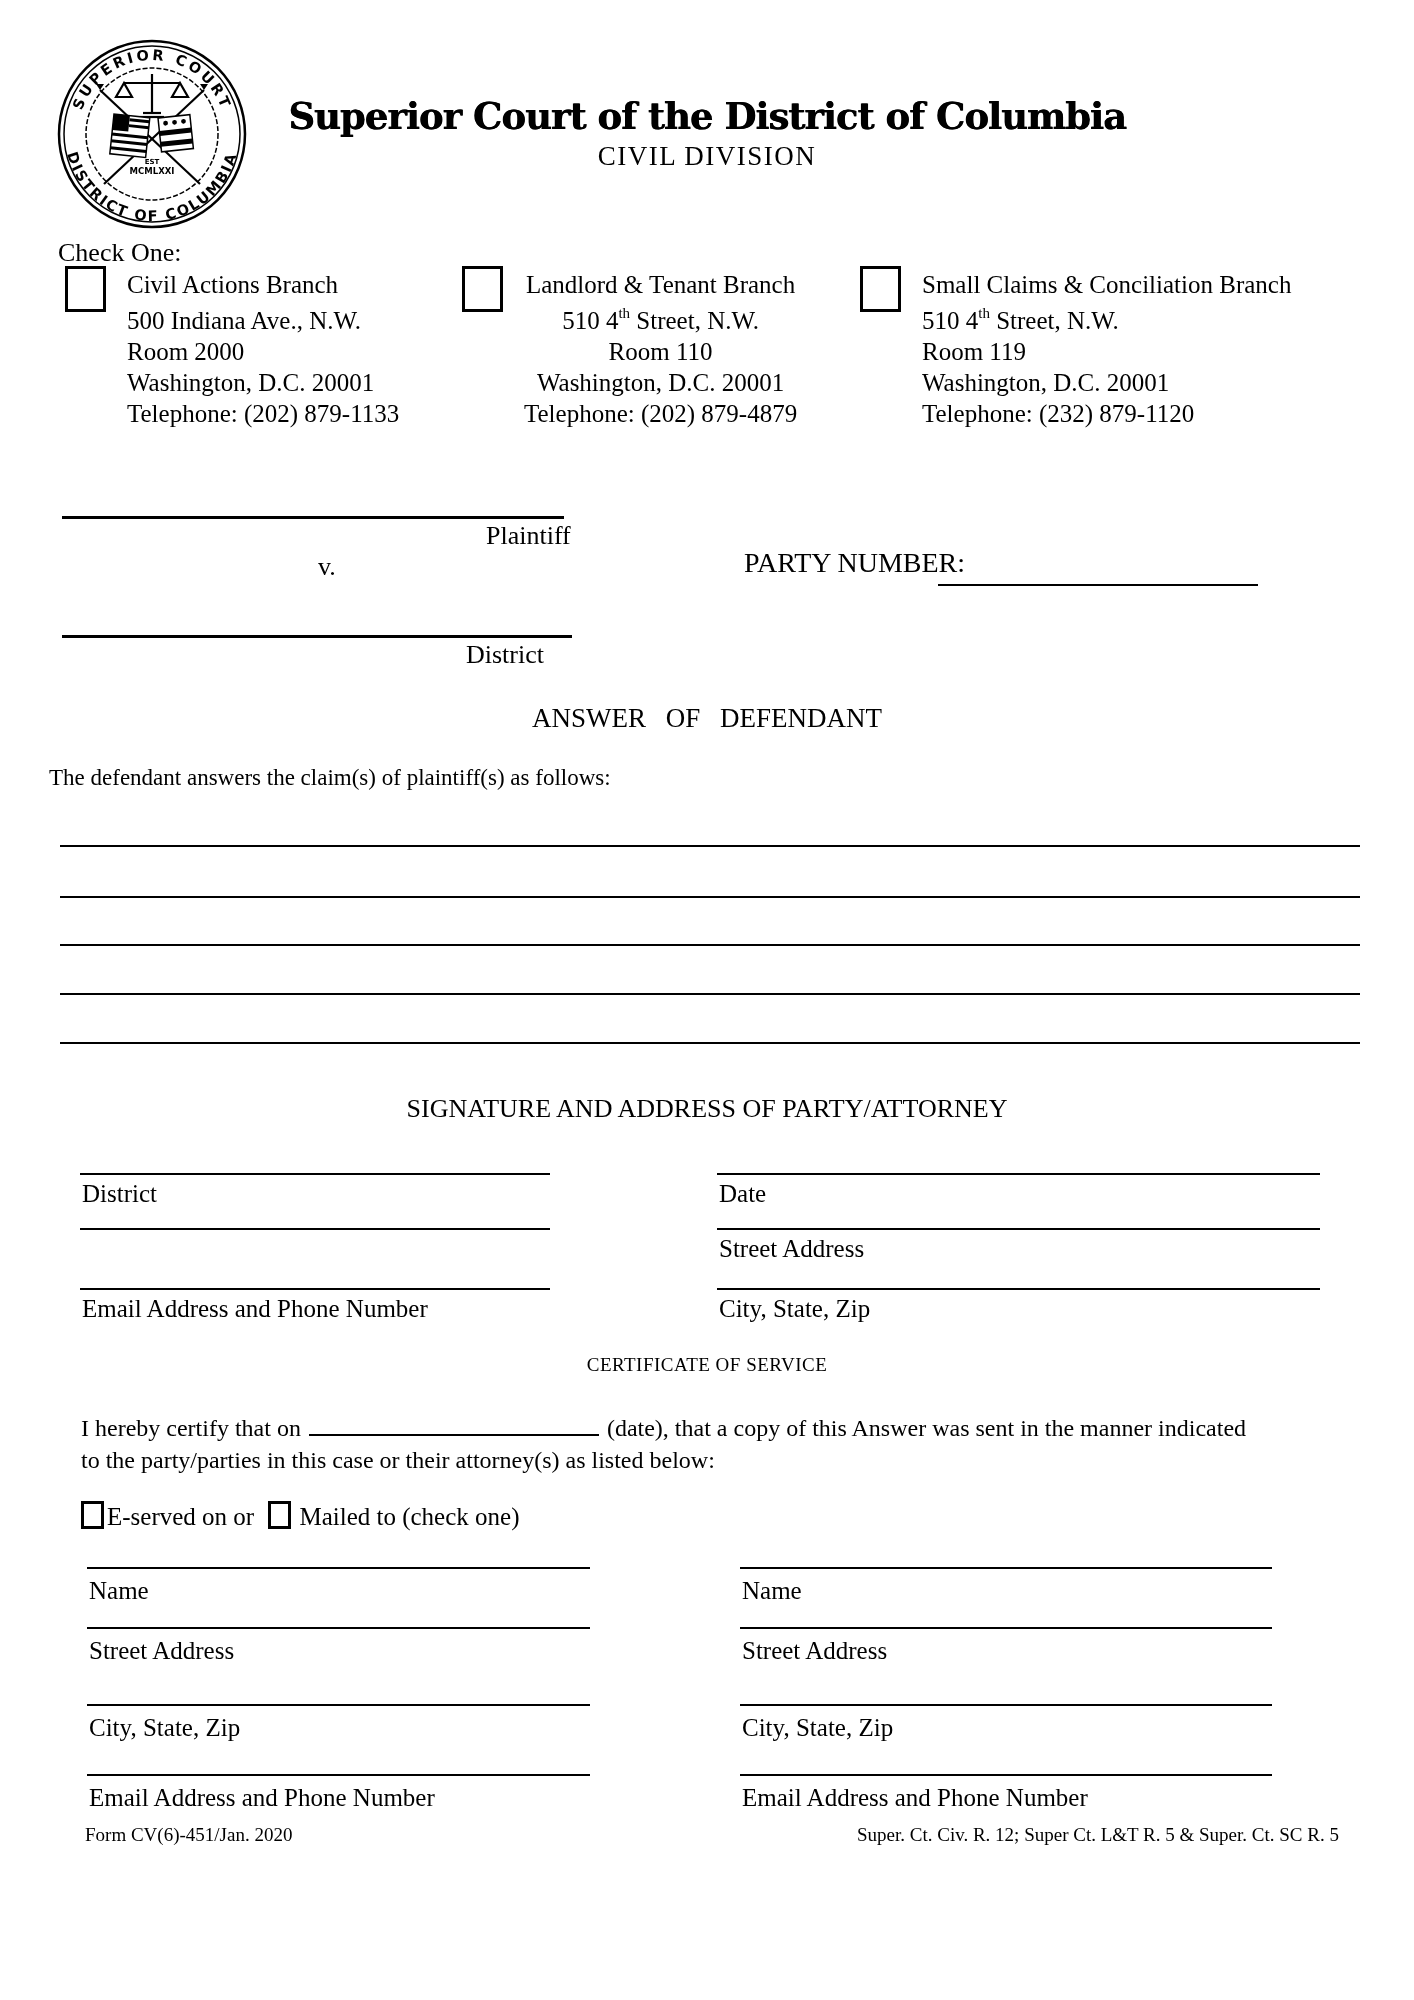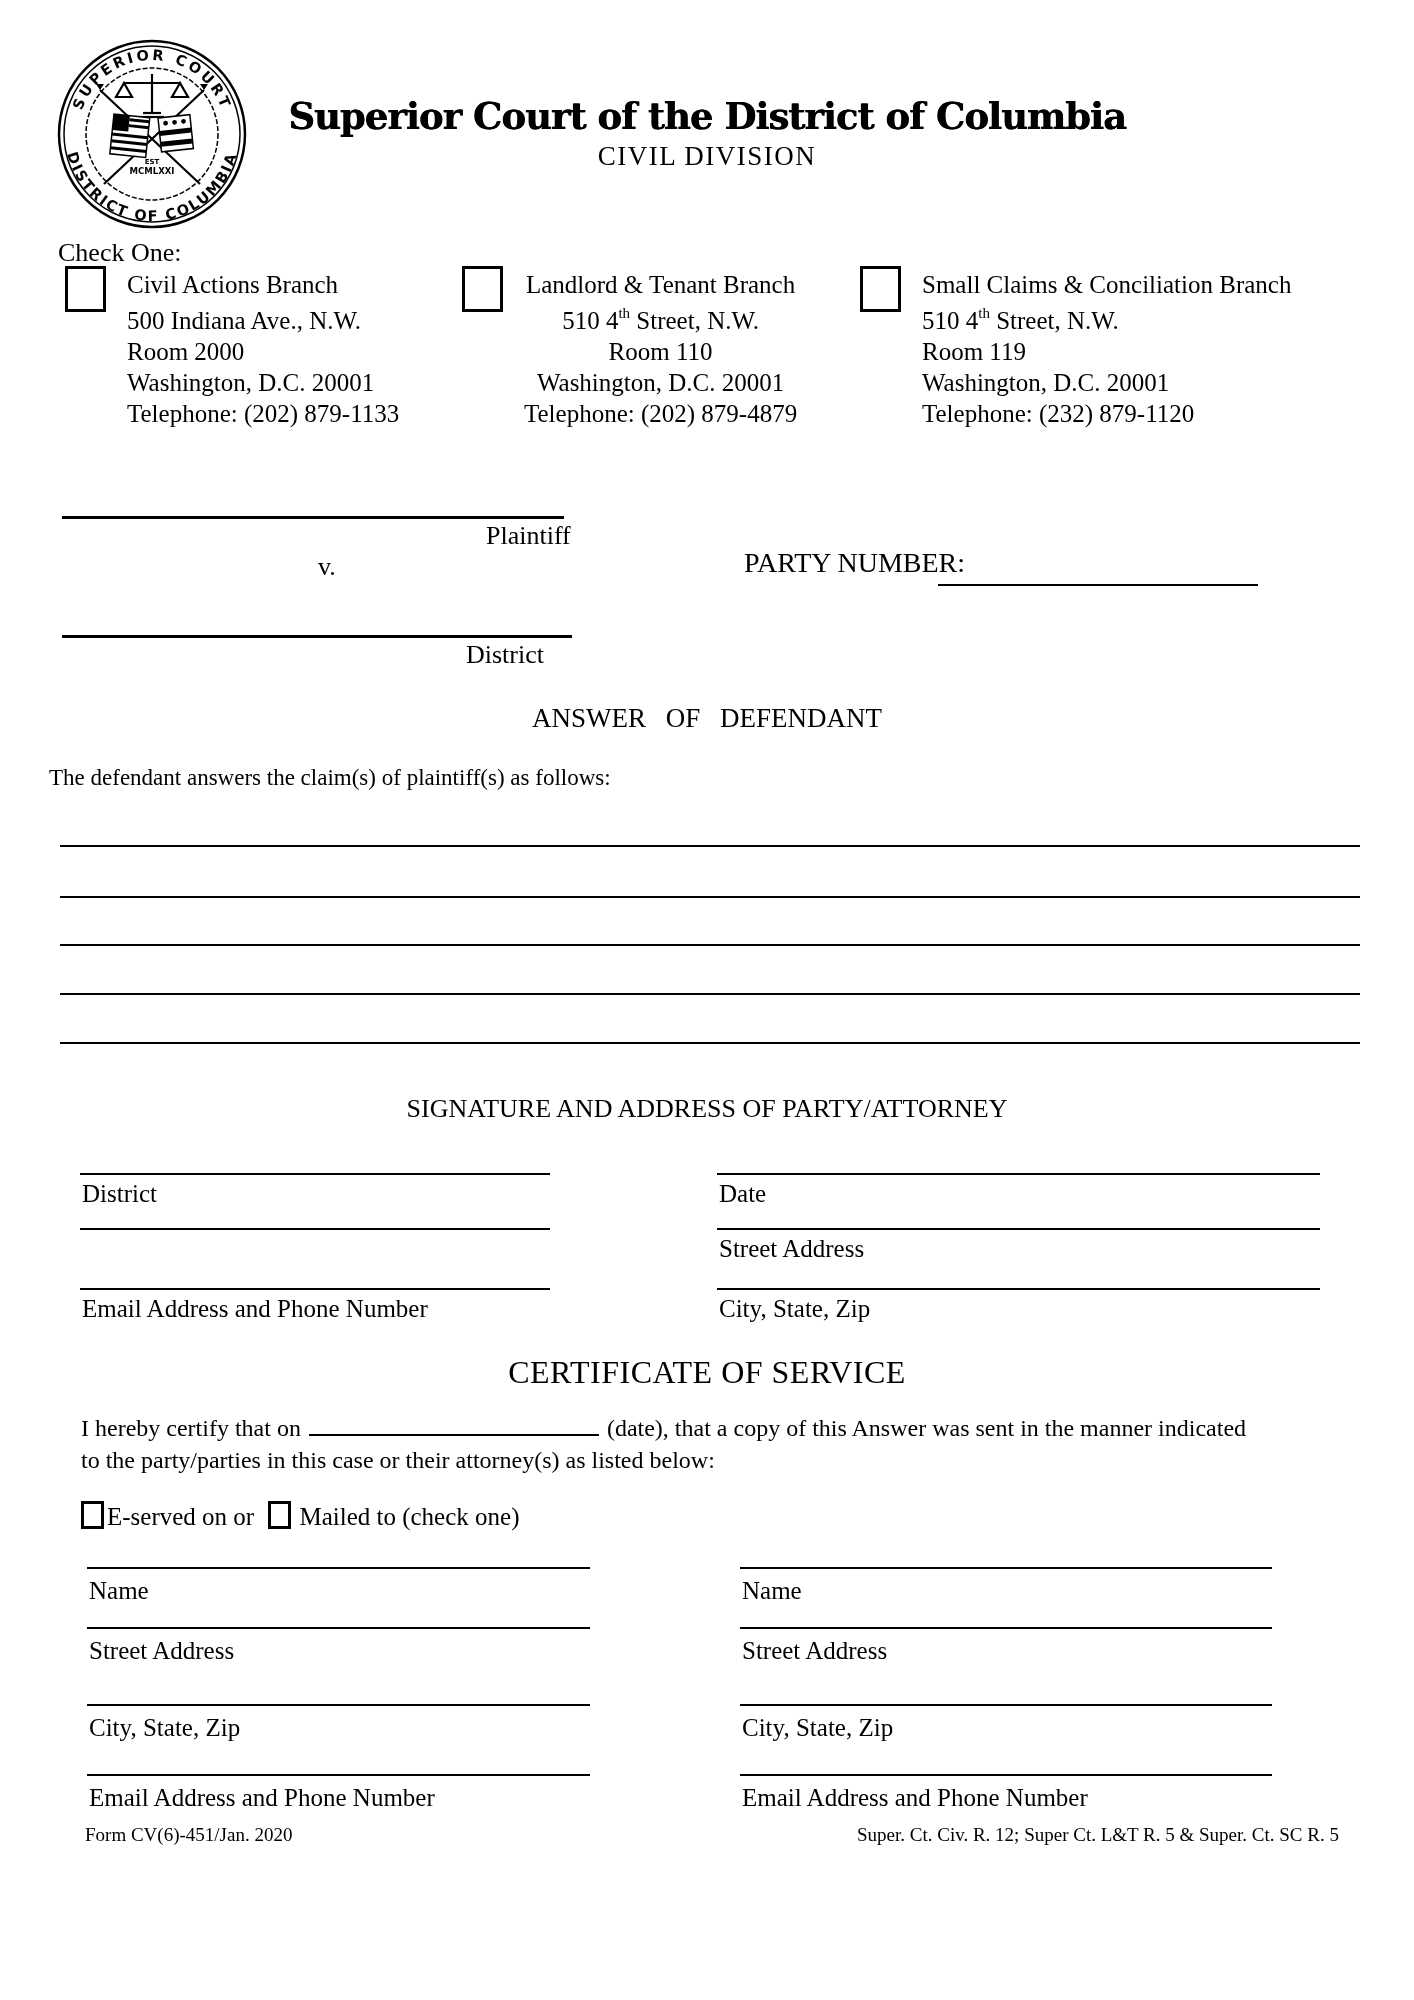--- a/index.html
+++ b/index.html
@@ -31,21 +31,21 @@
   .cbx{width:35px;height:40px;border:3px solid #000;flex:none;margin-right:21px;background:#fff;}
   .branch-lines{font-size:25px;line-height:31px;padding-top:3px;white-space:nowrap;}
   .branch-lines sup{font-size:15px;position:relative;top:-2px;}
   
   .vlabel{position:absolute;font-size:26px;}
   .case-label{position:absolute;left:744px;top:547px;font-size:28px;white-space:nowrap;}
   
   .answer-heading{top:703px;font-size:27px;word-spacing:13px;}
   .intro{position:absolute;left:49px;top:765px;font-size:23px;white-space:nowrap;}
   .sig-heading{top:1094px;font-size:26px;}
-  .cert-heading{top:1354px;font-size:32px;letter-spacing:0.5px;}
+  .cert-heading{top:1354px;font-size:19px;letter-spacing:0.5px;}
   .cert-par{position:absolute;left:81px;top:1410px;width:1285px;font-size:24px;line-height:32px;}
   .blank-inline{display:inline-block;width:290px;height:1em;border-bottom:2px solid #000;margin:0 8px 0 8px;vertical-align:baseline;}
   .eserved-row{position:absolute;left:81px;top:1501px;font-size:25px;}
   .small-cbx{display:inline-block;width:17px;height:22px;border:3px solid #000;vertical-align:-4px;}
   .footer-text{position:absolute;font-size:19px;white-space:nowrap;}
   .seal-wrap{position:absolute;left:56px;top:38px;width:192px;height:192px;}
 </style>
 </head>
 <body>
 

